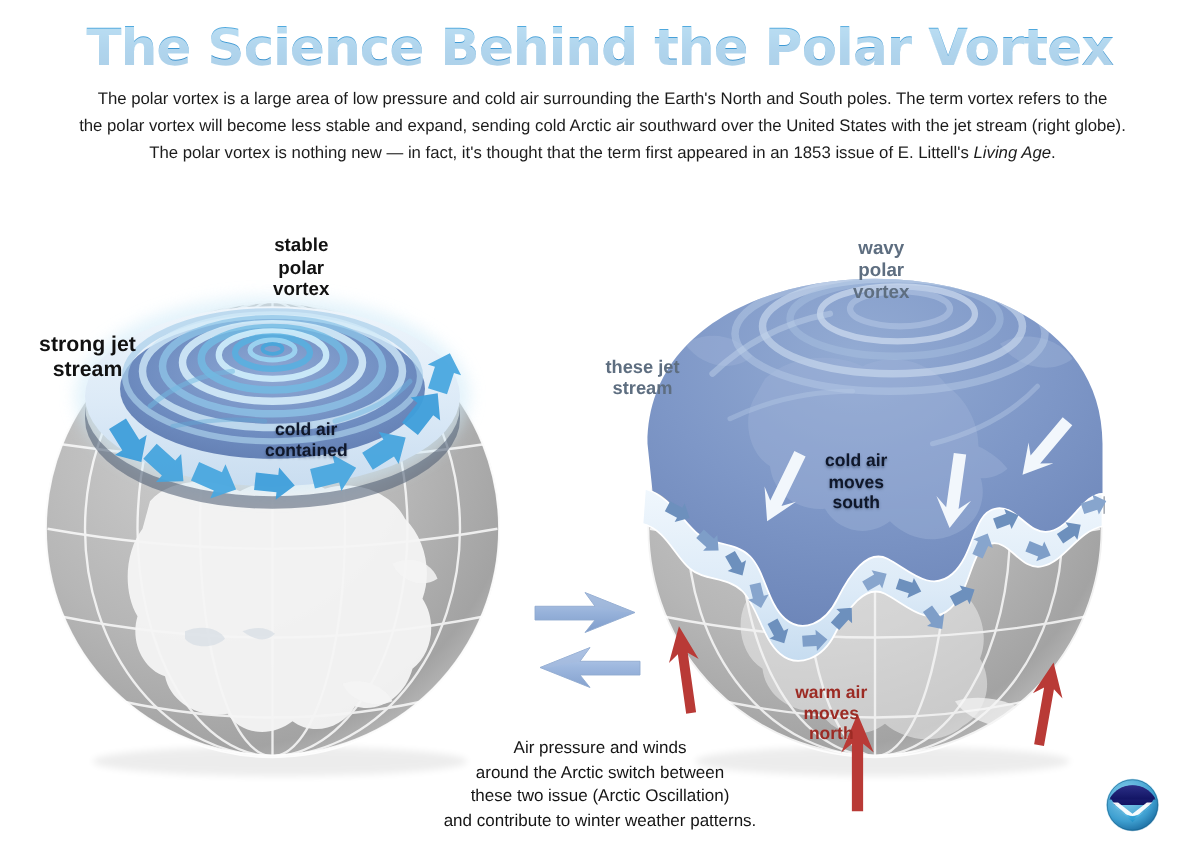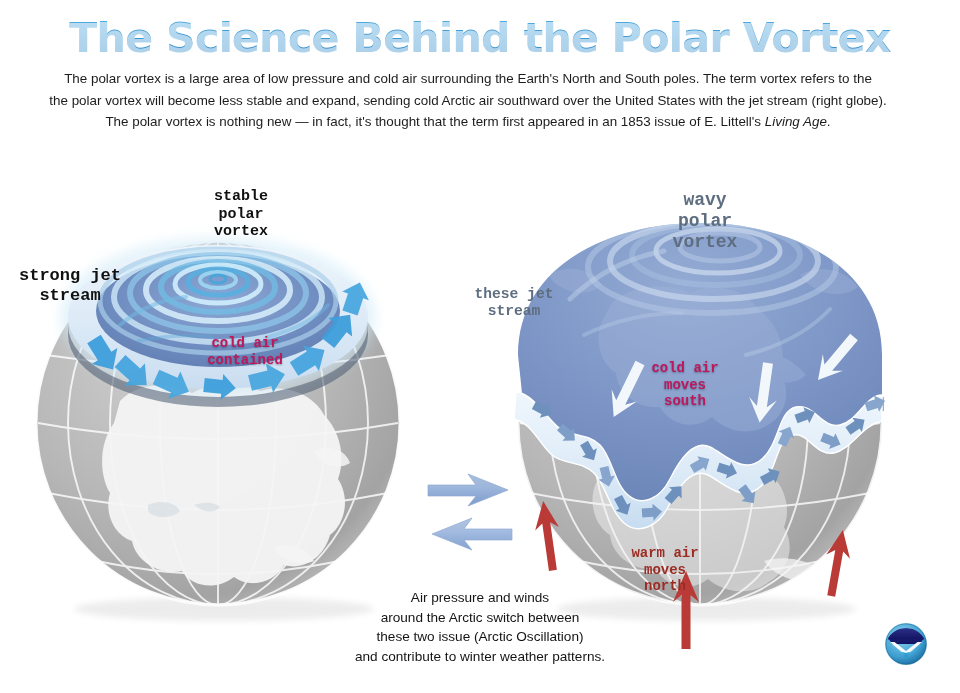--- a/index.html
+++ b/index.html
@@ -14,45 +14,45 @@
     font-size:41px;font-weight:bold;letter-spacing:-.6px;
     color:#3c9bd6;
     background:linear-gradient(180deg,#5cb3e4 0%,#3b96d2 52%,#2f86c4 100%);
     -webkit-background-clip:text;background-clip:text;
     -webkit-text-fill-color:transparent;
     font-family:"DejaVu Sans","Liberation Sans",sans-serif;
     text-shadow:0 1px 0 rgba(255,255,255,.6);
     white-space:nowrap;
   }
   #intro{
-    position:absolute;left:14px;top:68px;width:908px;
+    position:absolute;left:28px;top:68px;width:908px;
     text-align:center;font-size:13.4px;line-height:21.5px;color:#1c1c1c;
   }
   #intro .ln{display:block;white-space:nowrap;}
   #intro i{font-style:italic;}
 
   
   .globe-wrap{position:absolute;}
   #globeL{left:28px;top:205px;width:400px;height:420px;}
   #globeR{left:500px;top:205px;width:420px;height:420px;}
   svg{display:block;overflow:visible;}
 
   
-  .lbl{position:absolute;font-weight:bold;line-height:1.18;font-family:Liberation Mono, monospace;}
+  .lbl{position:absolute;font-weight:bold;line-height:1.18;}
   .lbl.dark{color:#111;}
-  .lbl.white{color:#be185d;}
+  .lbl.white{color:#0f172a;}
   .lbl.slate{color:#5e6e80;}
   .lbl.red{color:#9c2b24;}
   .lbl.ctr{text-align:center;}
 
   #lbl-stable{left:195px;top:188px;width:92px;font-size:15px;}
   #lbl-strongjet{left:18px;top:266px;width:104px;font-size:17px;}
   #lbl-coldcontained{left:190px;top:335px;width:110px;font-size:14px;
       text-shadow:0 1px 2px rgba(40,60,90,.45);}
-  #lbl-wavy{left:662px;top:190px;width:86px;font-size:18px;}
+  #lbl-wavy{left:662px;top:190px;width:86px;font-size:15px;}
   #lbl-weakjet{left:470px;top:286px;width:88px;font-size:14.6px;}
   #lbl-coldsouth{left:645px;top:360px;width:80px;font-size:14px;
       text-shadow:0 1px 2px rgba(40,60,90,.5);}
   #lbl-warmnorth{left:622px;top:545px;width:86px;font-size:14px;}
 
   #caption{position:absolute;left:318px;top:588px;width:324px;
       text-align:center;font-size:13.6px;line-height:19.6px;color:#151515;}
   #caption .ln{display:block;white-space:nowrap;text-align:center;}
 
   

